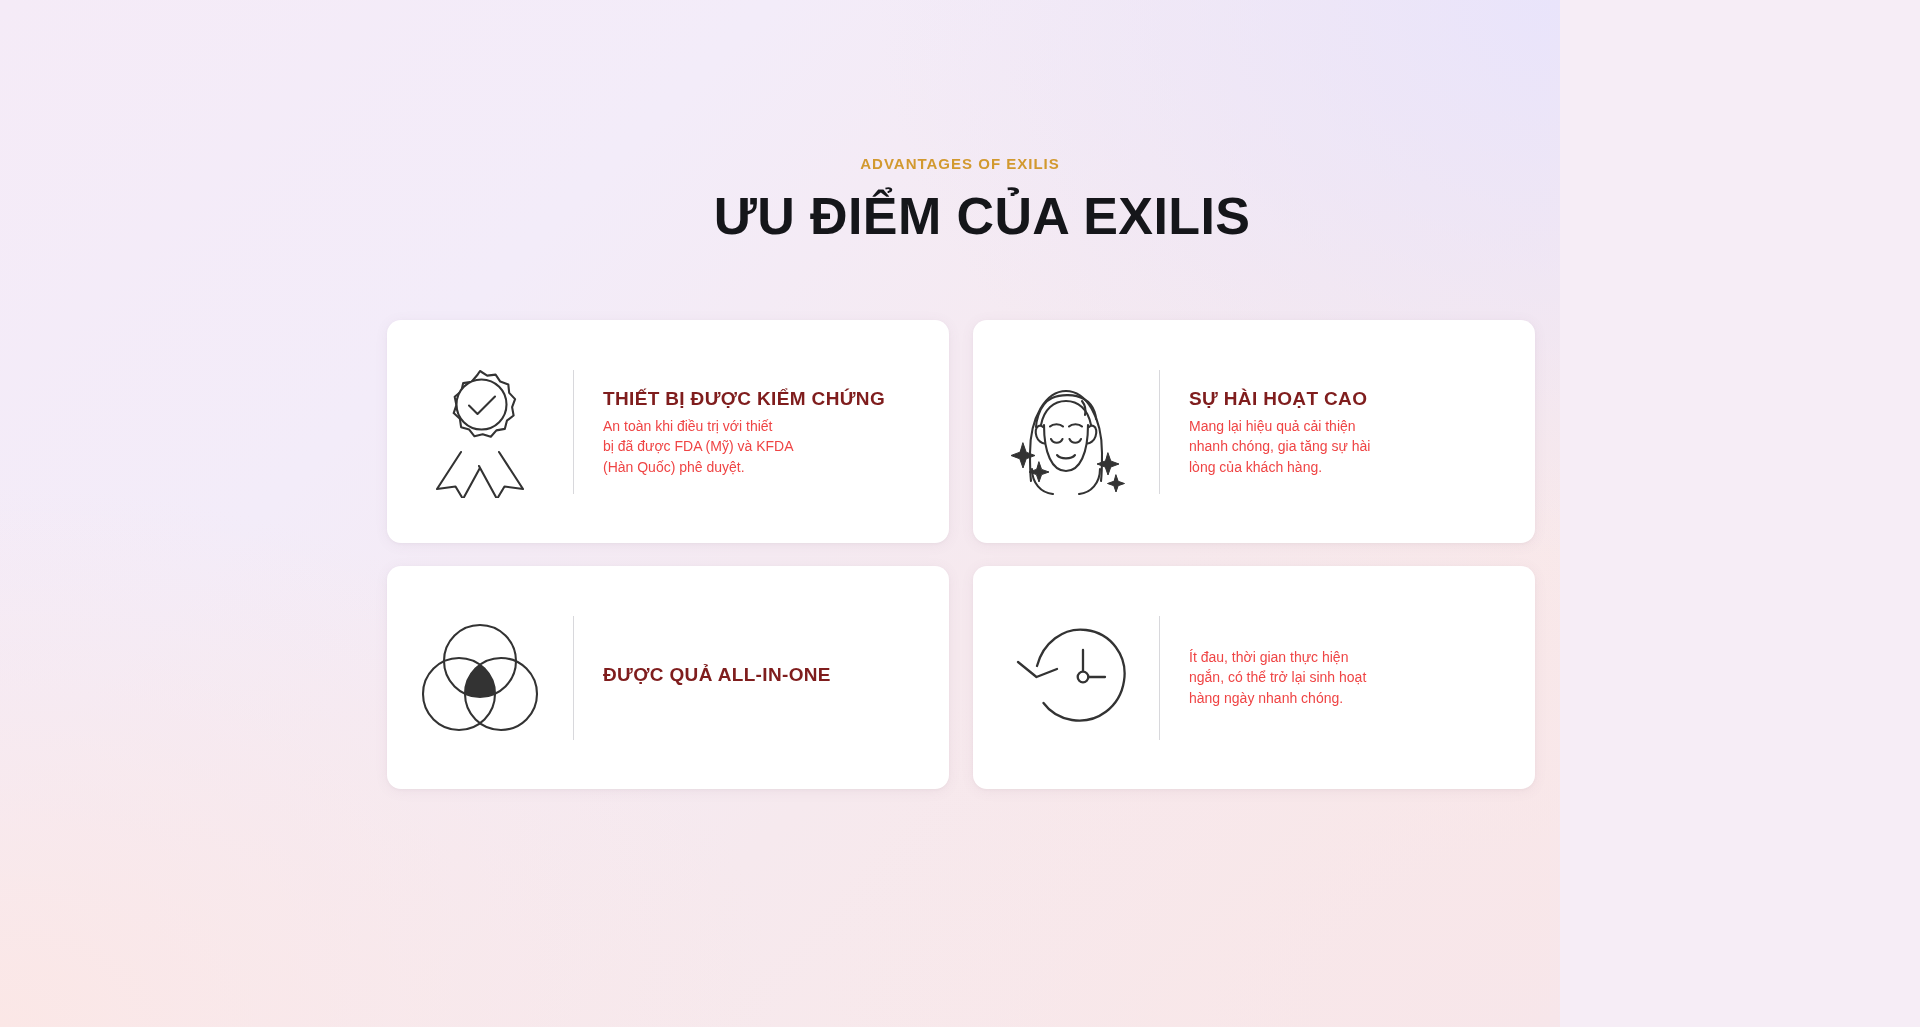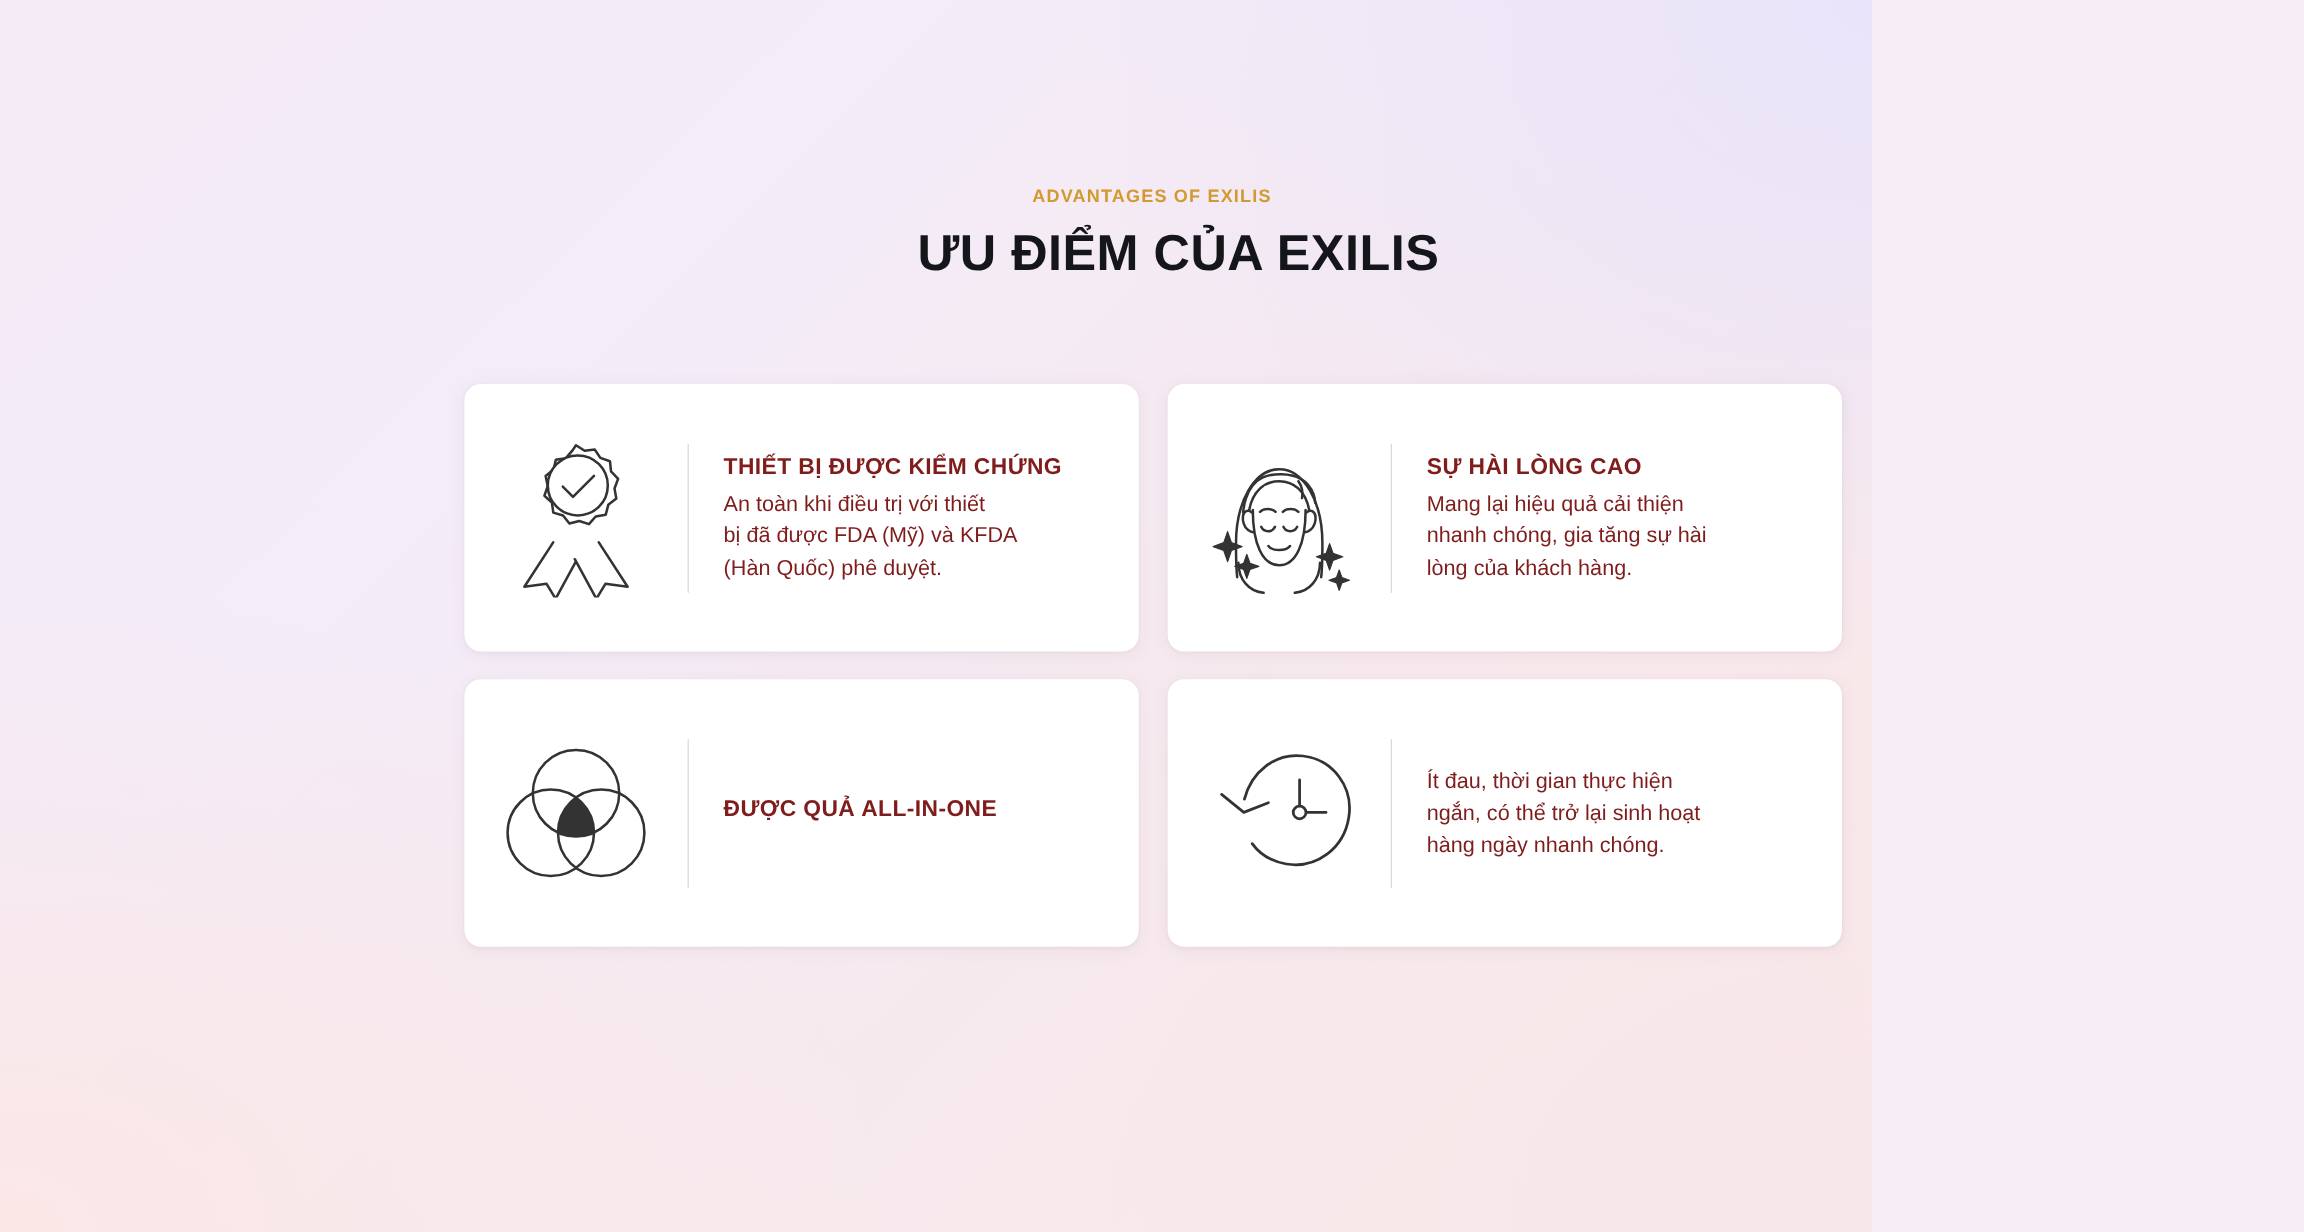--- a/index.html
+++ b/index.html
@@ -41,21 +41,21 @@
   }
   .eyebrow {
     font-size: 15px;
     font-weight: bold;
     letter-spacing: 1.0px;
     color: #d2992f;
     margin: 0 0 14px 0;
     line-height: 1.2;
   }
   .maintitle {
-    font-size: 42px;
+    font-size: 52px;
     font-weight: bold;
     letter-spacing: 0.4px;
     color: #15161a;
     margin: 0;
     line-height: 1.15;
     padding-left: 44px;
   }
 
   
   .grid {
@@ -102,22 +102,22 @@
   }
   .card-heading {
     color: #7f1d1d;
     font-size: 19px;
     font-weight: bold;
     letter-spacing: 0.35px;
     line-height: 1.32;
     margin: 0 0 5px 0;
   }
   .card-text {
-    color: #7f1d1d;
-    font-size: 18px;
+    color: #ef4444;
+    font-size: 14px;
     line-height: 1.46;
     margin: 0;
     white-space: pre-line;
   }
 </style>
 </head>
 <body>
 
 <div class="page">
   <div id="bg-gradient"></div>
@@ -178,21 +178,21 @@
           <path d="M54 86 C57.5 90.5 68.5 90.5 72 86"></path>
 
           <path d="M20 74 L23.2 83.2 L32 86.5 L23.2 89.8 L20 99 L16.8 89.8 L8 86.5 L16.8 83.2 Z" fill="#333333" stroke-width="1"></path>
           <path d="M36 93 L38.6 100.4 L46 103 L38.6 105.6 L36 113 L33.4 105.6 L26 103 L33.4 100.4 Z" fill="#333333" stroke-width="1"></path>
           <path d="M105 84 L107.8 92 L116 95 L107.8 98 L105 106 L102.2 98 L94 95 L102.2 92 Z" fill="#333333" stroke-width="1"></path>
           <path d="M113 106 L115.2 112.3 L121.5 114.5 L115.2 116.7 L113 123 L110.8 116.7 L104.5 114.5 L110.8 112.3 Z" fill="#333333" stroke-width="1"></path>
         </svg>
       </div>
       <div class="card-divider"></div>
       <div class="card-body">
-        <div class="card-heading">SỰ HÀI LÒNG CAO</div>
+        <div class="card-heading">SỰ HÀI HOẠT CAO</div>
         <div class="card-text">Mang lại hiệu quả cải thiện
 nhanh chóng, gia tăng sự hài
 lòng của khách hàng.</div>
       </div>
     </div>
 
     <div class="card">
       <div class="card-icon">
         <svg width="118" height="112" viewBox="0 0 118 112" fill="none" stroke="#333333" stroke-width="2.1">
           <defs>

